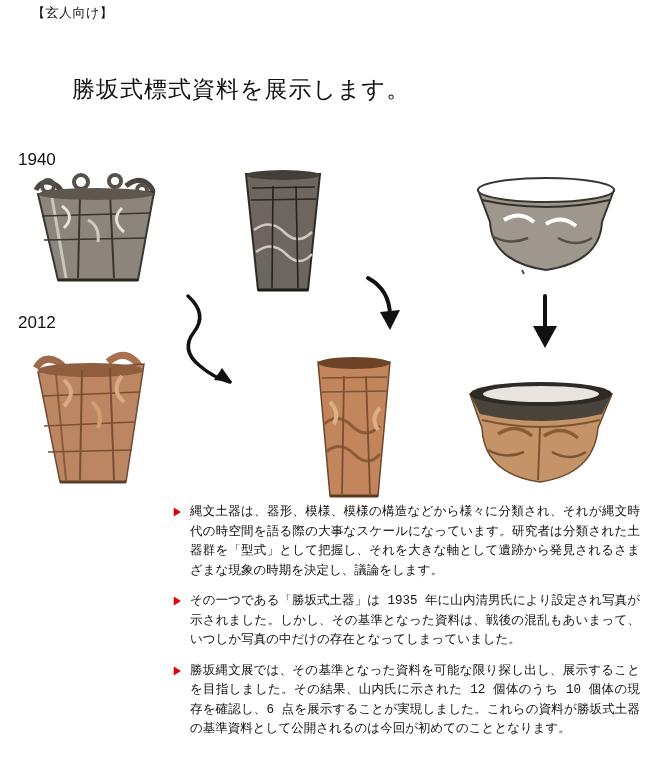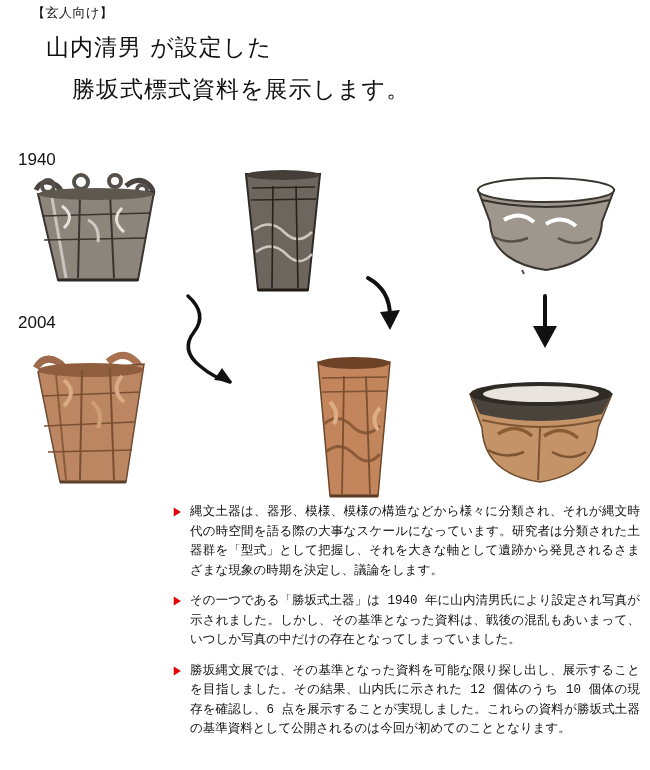--- a/index.html
+++ b/index.html
@@ -118,26 +118,25 @@
     color: #111;
     text-align: justify;
     text-justify: inter-character;
   }
 </style>
 </head>
 <body>
 
 <div class="header">
   <div class="kurouto">【玄人向け】</div>
-  <div class="hl1">山内清男 が設定した</div>
   <div class="hl2">勝坂式標式資料を展示します。</div>
 </div>
 
 <div class="year" id="year-1940">1940</div>
-<div class="year" id="year-2012">2004</div>
+<div class="year" id="year-2012">2012</div>
 
 <div class="photo" style="left:18px; top:168px; width:158px; height:120px;">
   <svg width="158" height="120" viewBox="0 0 158 120">
     <rect x="0" y="0" width="158" height="120" fill="#ffffff"></rect>
     <g>
 
       <path d="M18 22 q6 -12 18 -6 q10 5 6 14" fill="none" stroke="#4a4540" stroke-width="5"></path>
       <circle cx="30" cy="18" r="6" fill="none" stroke="#55504a" stroke-width="4"></circle>
       <circle cx="63" cy="14" r="7" fill="none" stroke="#55504a" stroke-width="4"></circle>
       <circle cx="97" cy="13" r="6" fill="none" stroke="#55504a" stroke-width="4"></circle>
@@ -271,19 +270,19 @@
   </svg>
 </div>
 
 <div class="body-text">
   <div class="para">
     <span class="bullet">▶</span>
     <span class="para-text">縄文土器は、器形、模様、模様の構造などから様々に分類され、それが縄文時代の時空間を語る際の大事なスケールになっています。研究者は分類された土器群を「型式」として把握し、それを大きな軸として遺跡から発見されるさまざまな現象の時期を決定し、議論をします。</span>
   </div>
   <div class="para">
     <span class="bullet">▶</span>
-    <span class="para-text">その一つである「勝坂式土器」は 1940 年に山内清男氏により設定され写真が示されました。しかし、その基準となった資料は、戦後の混乱もあいまって、いつしか写真の中だけの存在となってしまっていました。</span>
+    <span class="para-text">その一つである「勝坂式土器」は 1935 年に山内清男氏により設定され写真が示されました。しかし、その基準となった資料は、戦後の混乱もあいまって、いつしか写真の中だけの存在となってしまっていました。</span>
   </div>
   <div class="para">
     <span class="bullet">▶</span>
     <span class="para-text">勝坂縄文展では、その基準となった資料を可能な限り探し出し、展示することを目指しました。その結果、山内氏に示された 12 個体のうち 10 個体の現存を確認し、6 点を展示することが実現しました。これらの資料が勝坂式土器の基準資料として公開されるのは今回が初めてのこととなります。</span>
   </div>
 </div>
 
 </body></html>

